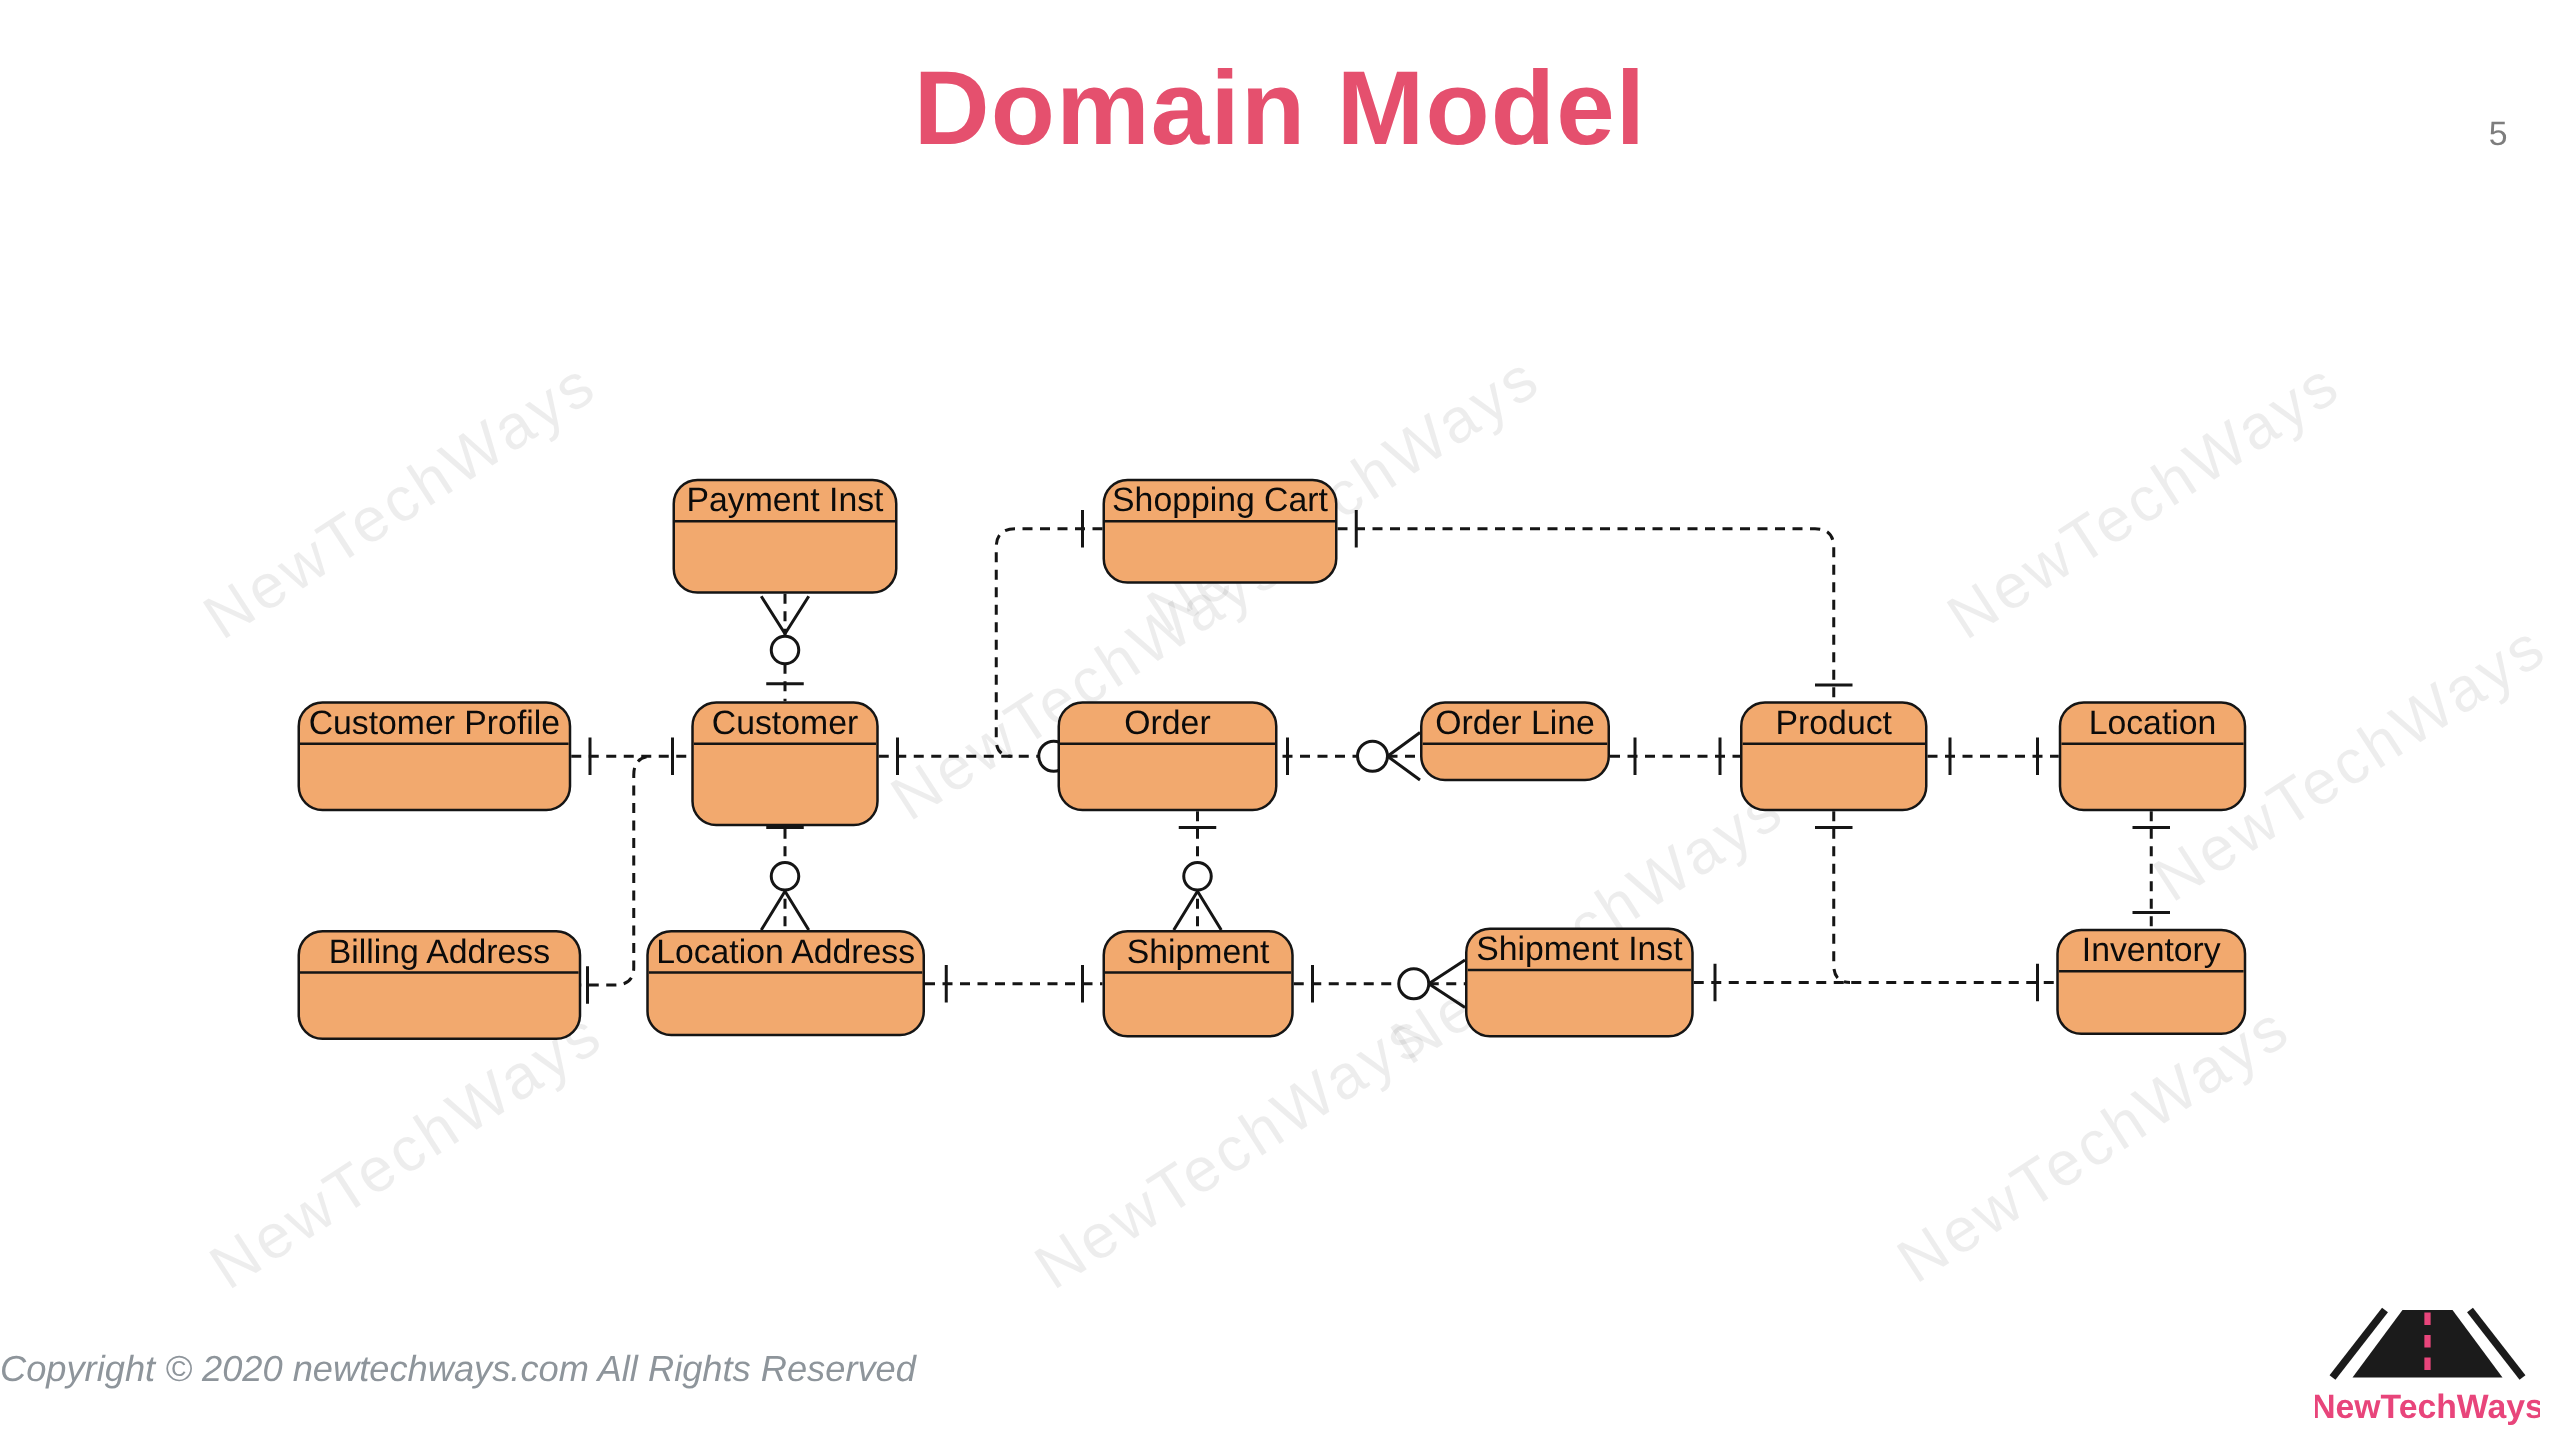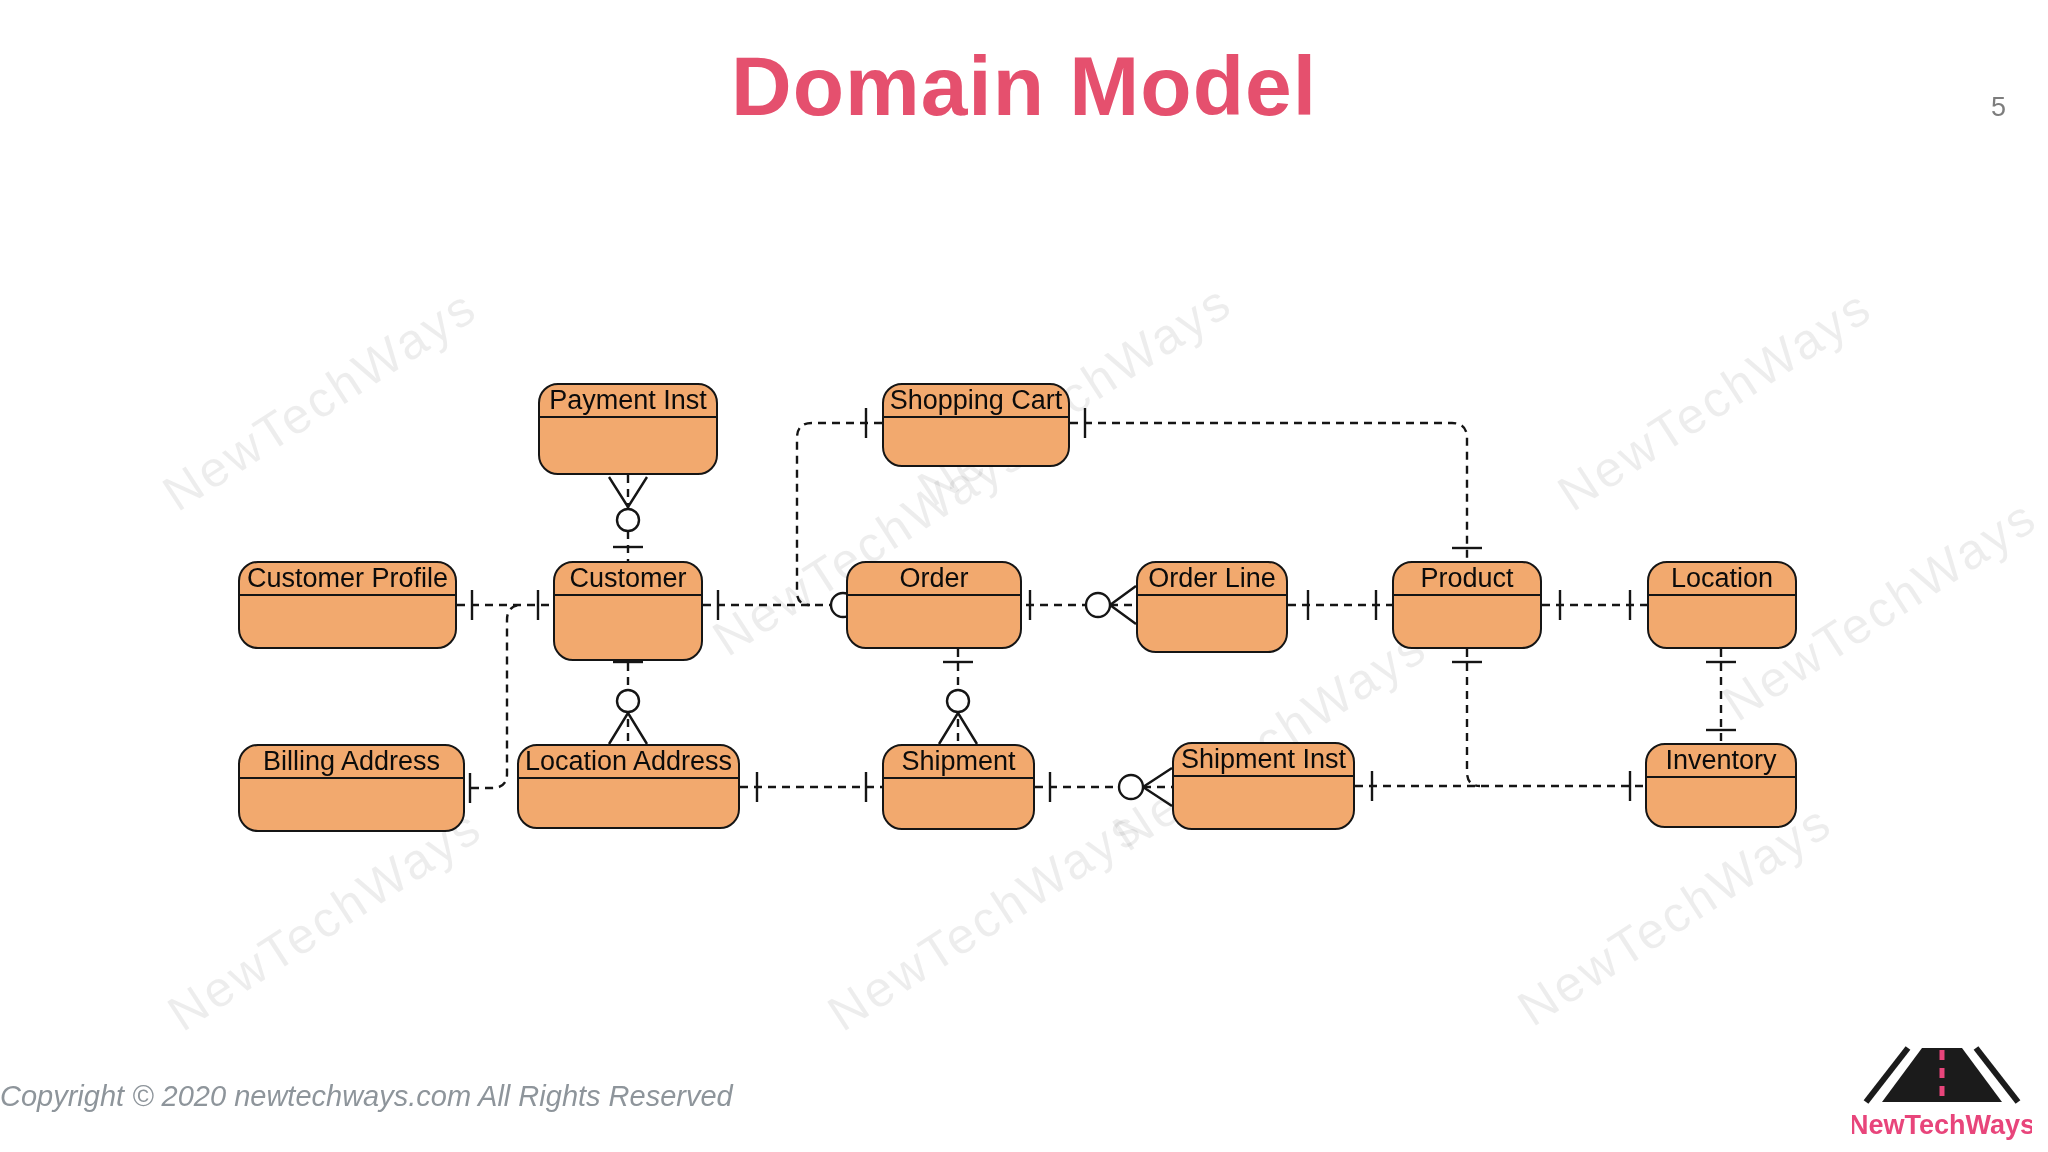--- a/index.html
+++ b/index.html
@@ -160,21 +160,21 @@
   </div>
 <div class="entity" style="left:238px;top:561px;width:219px;height:88px">
     <div class="etitle">Customer Profile</div>
   </div>
 <div class="entity" style="left:553px;top:561px;width:150px;height:100px">
     <div class="etitle">Customer</div>
   </div>
 <div class="entity" style="left:846px;top:561px;width:176px;height:88px">
     <div class="etitle">Order</div>
   </div>
-<div class="entity" style="left:1136px;top:561px;width:152px;height:92px">
+<div class="entity" style="left:1136px;top:561px;width:152px;height:64px">
     <div class="etitle">Order Line</div>
   </div>
 <div class="entity" style="left:1392px;top:561px;width:150px;height:88px">
     <div class="etitle">Product</div>
   </div>
 <div class="entity" style="left:1647px;top:561px;width:150px;height:88px">
     <div class="etitle">Location</div>
   </div>
 <div class="entity" style="left:238px;top:744px;width:227px;height:88px">
     <div class="etitle">Billing Address</div>

